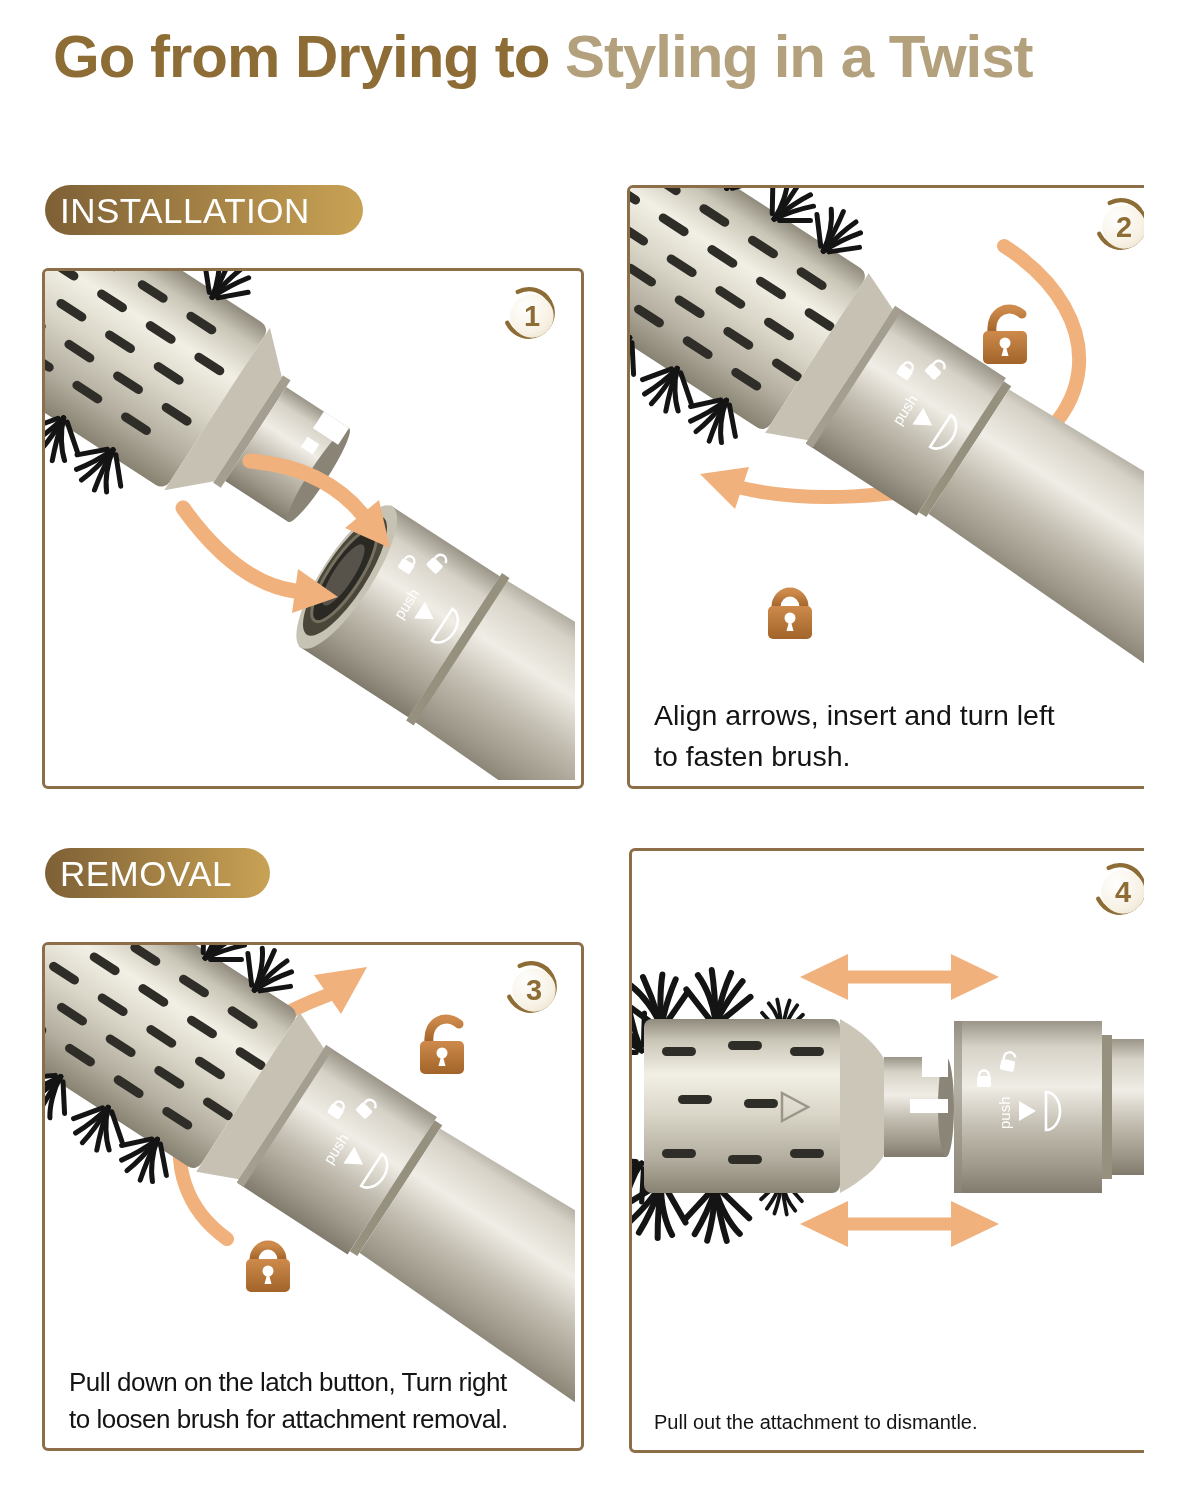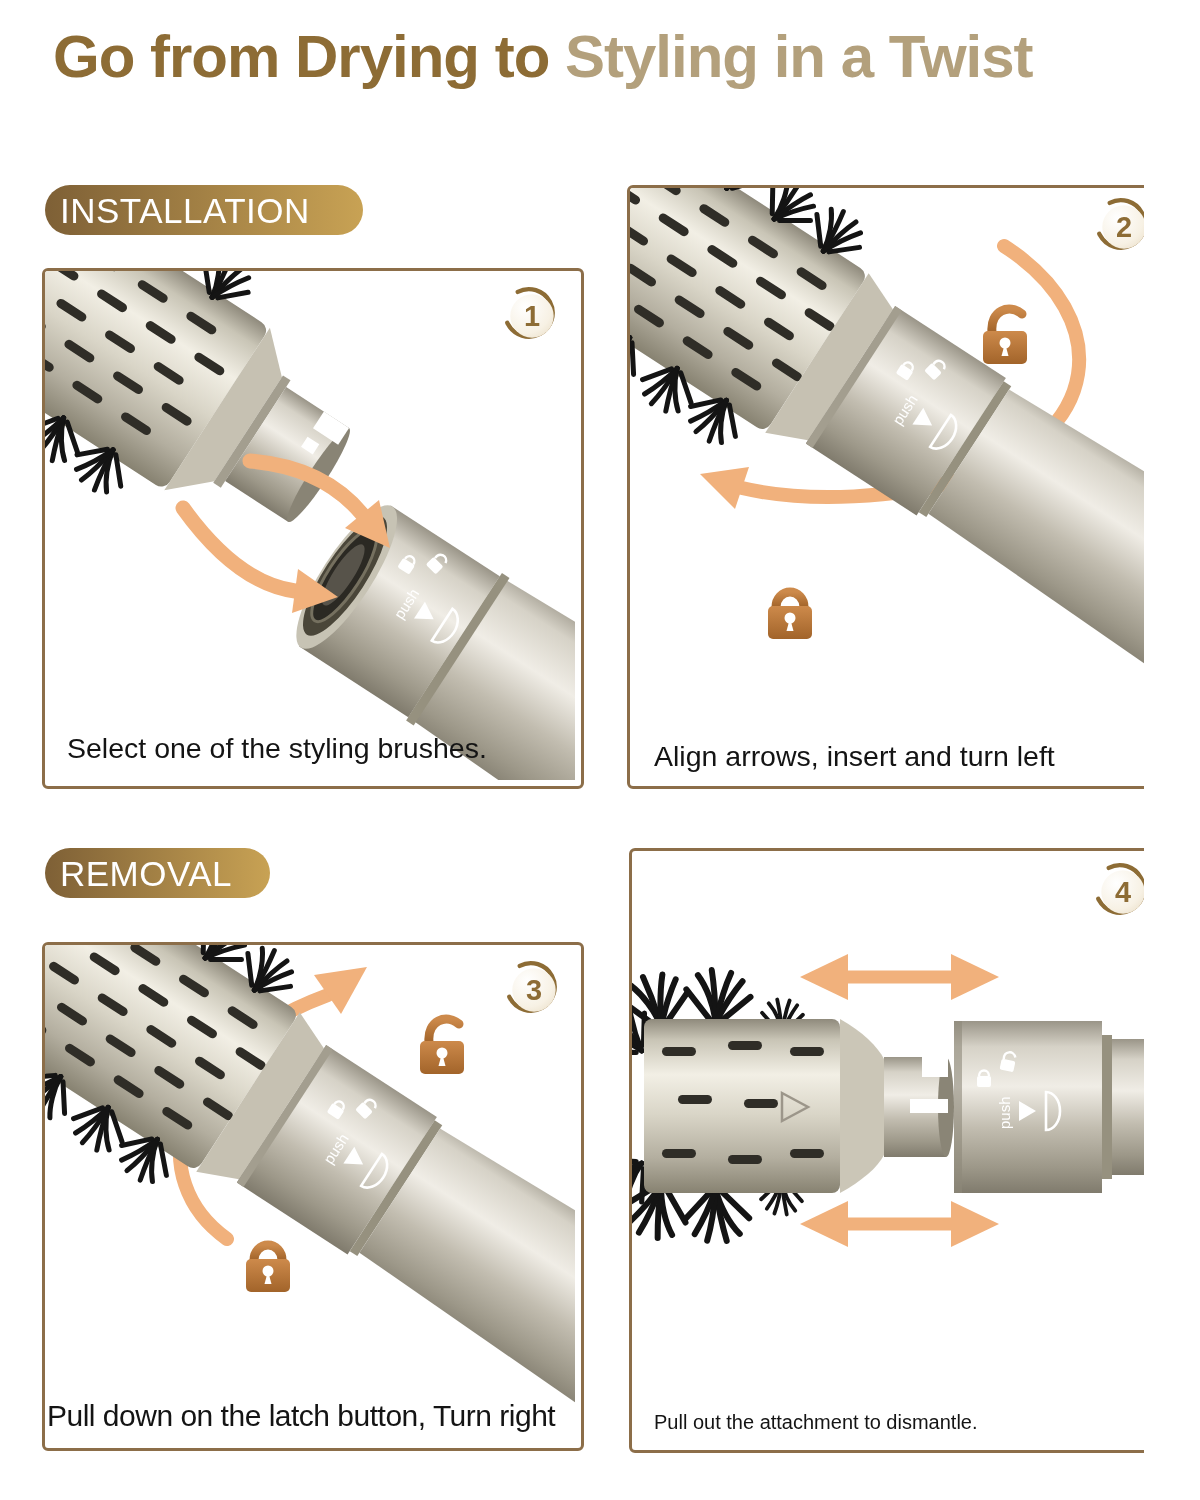--- a/index.html
+++ b/index.html
@@ -17,21 +17,21 @@
   #badge-rem{left:45px;top:848px;width:225px;}
   .panel{position:absolute;border:3px solid #8c6e49;border-radius:6px;background:#fff;overflow:hidden;}
   #panel1{left:42px;top:268px;width:536px;height:515px;}
   #panel2{left:627px;top:185px;width:539px;height:598px;}
   #panel3{left:42px;top:942px;width:536px;height:503px;}
   #panel4{left:629px;top:848px;width:536px;height:599px;}
   .scene{position:absolute;left:0;top:0;}
   .cap{position:absolute;color:#141414;font-size:28.5px;line-height:1.42;margin-top:38px;}
   #cap1{left:22px;bottom:18px;}
   #cap2{left:24px;bottom:10px;}
-  #cap3{left:2px;bottom:10px;font-size:30px;letter-spacing:-0.5px;}
+  #cap3{left:24px;bottom:10px;font-size:26px;letter-spacing:-0.5px;}
   #cap4{left:22px;bottom:14px;font-size:20px;}
   .numb{position:absolute;width:62px;height:62px;}
   #num1{right:18px;top:14px;} #num2{right:14px;top:8px;}
   #num3{right:16px;top:14px;} #num4{right:14px;top:10px;}
   svg text{font-family:"Liberation Sans",sans-serif;}
 </style>
 </head>
 <body>
 
 <div class="stage">
@@ -189,23 +189,20 @@
         <path d="M205,190 Q278,196 317,243" fill="none" stroke-width="15" stroke-linecap="round"></path>
         <polygon points="345,277 300,257 334,229" stroke="none"></polygon>
         <path d="M138,237 Q192,312 250,320" fill="none" stroke-width="15" stroke-linecap="round"></path>
         <polygon points="293,326 247,342 253,298" stroke="none"></polygon>
       </g>
     </svg>
     <svg class="numb" id="num1" viewBox="0 0 60 60">
       <use href="#nring"></use>
       <text x="30" y="40" text-anchor="middle" font-size="28" font-weight="bold" fill="#8d6c35">1</text>
     </svg>
-    <div class="cap" id="cap1">
-      <div>Select one of the styling brushes.</div>
-    </div>
   </div>
 
   <div class="panel" id="panel2">
     <svg class="scene" width="533" height="592" viewBox="0 0 533 592">
 
       <g stroke="#f1b17c" fill="#f1b17c">
         <path d="M374,58 C486,130 474,250 330,292 C270,309 180,316 112,300" fill="none" stroke-width="14" stroke-linecap="round"></path>
         <polygon points="70,286 119,279 105,321" stroke="none"></polygon>
       </g>
 
@@ -264,20 +261,21 @@
       </g>
       <use href="#lockO" transform="translate(348,118)"></use>
       <use href="#lockC" transform="translate(133,393)"></use>
     </svg>
     <svg class="numb" id="num2" viewBox="0 0 60 60">
       <use href="#nring"></use>
       <text x="30" y="40" text-anchor="middle" font-size="28" font-weight="bold" fill="#8d6c35">2</text>
     </svg>
     <div class="cap" id="cap2">
       <div>Align arrows, insert and turn left</div>
+      <div>to fasten brush.</div>
     </div>
   </div>
 
   <div class="panel" id="panel3">
     <svg class="scene" width="530" height="497" viewBox="0 0 530 497">
 
       <g stroke="#f1b17c" fill="#f1b17c">
         <path d="M182,294 C100,236 120,110 283,50" fill="none" stroke-width="14" stroke-linecap="round"></path>
         <polygon points="322,22 296,69 269,30" stroke="none"></polygon>
       </g>
@@ -337,20 +335,21 @@
       </g>
       <use href="#lockO" transform="translate(370,71)"></use>
       <use href="#lockC" transform="translate(196,289)"></use>
     </svg>
     <svg class="numb" id="num3" viewBox="0 0 60 60">
       <use href="#nring"></use>
       <text x="30" y="40" text-anchor="middle" font-size="28" font-weight="bold" fill="#8d6c35">3</text>
     </svg>
     <div class="cap" id="cap3">
       <div>Pull down on the latch button, Turn right</div>
+      <div>to loosen brush for attachment removal.</div>
     </div>
   </div>
 
   <div class="panel" id="panel4">
     <svg class="scene" width="530" height="593" viewBox="0 0 530 593">
 
       <g>
         <use href="#tuft" transform="translate(28,170) scale(1.5) rotate(-12)"></use>
         <use href="#tuft" transform="translate(84,166) scale(1.5) rotate(4)"></use>
         <use href="#tuft" transform="translate(6,196) scale(1.3) rotate(-45)"></use>

